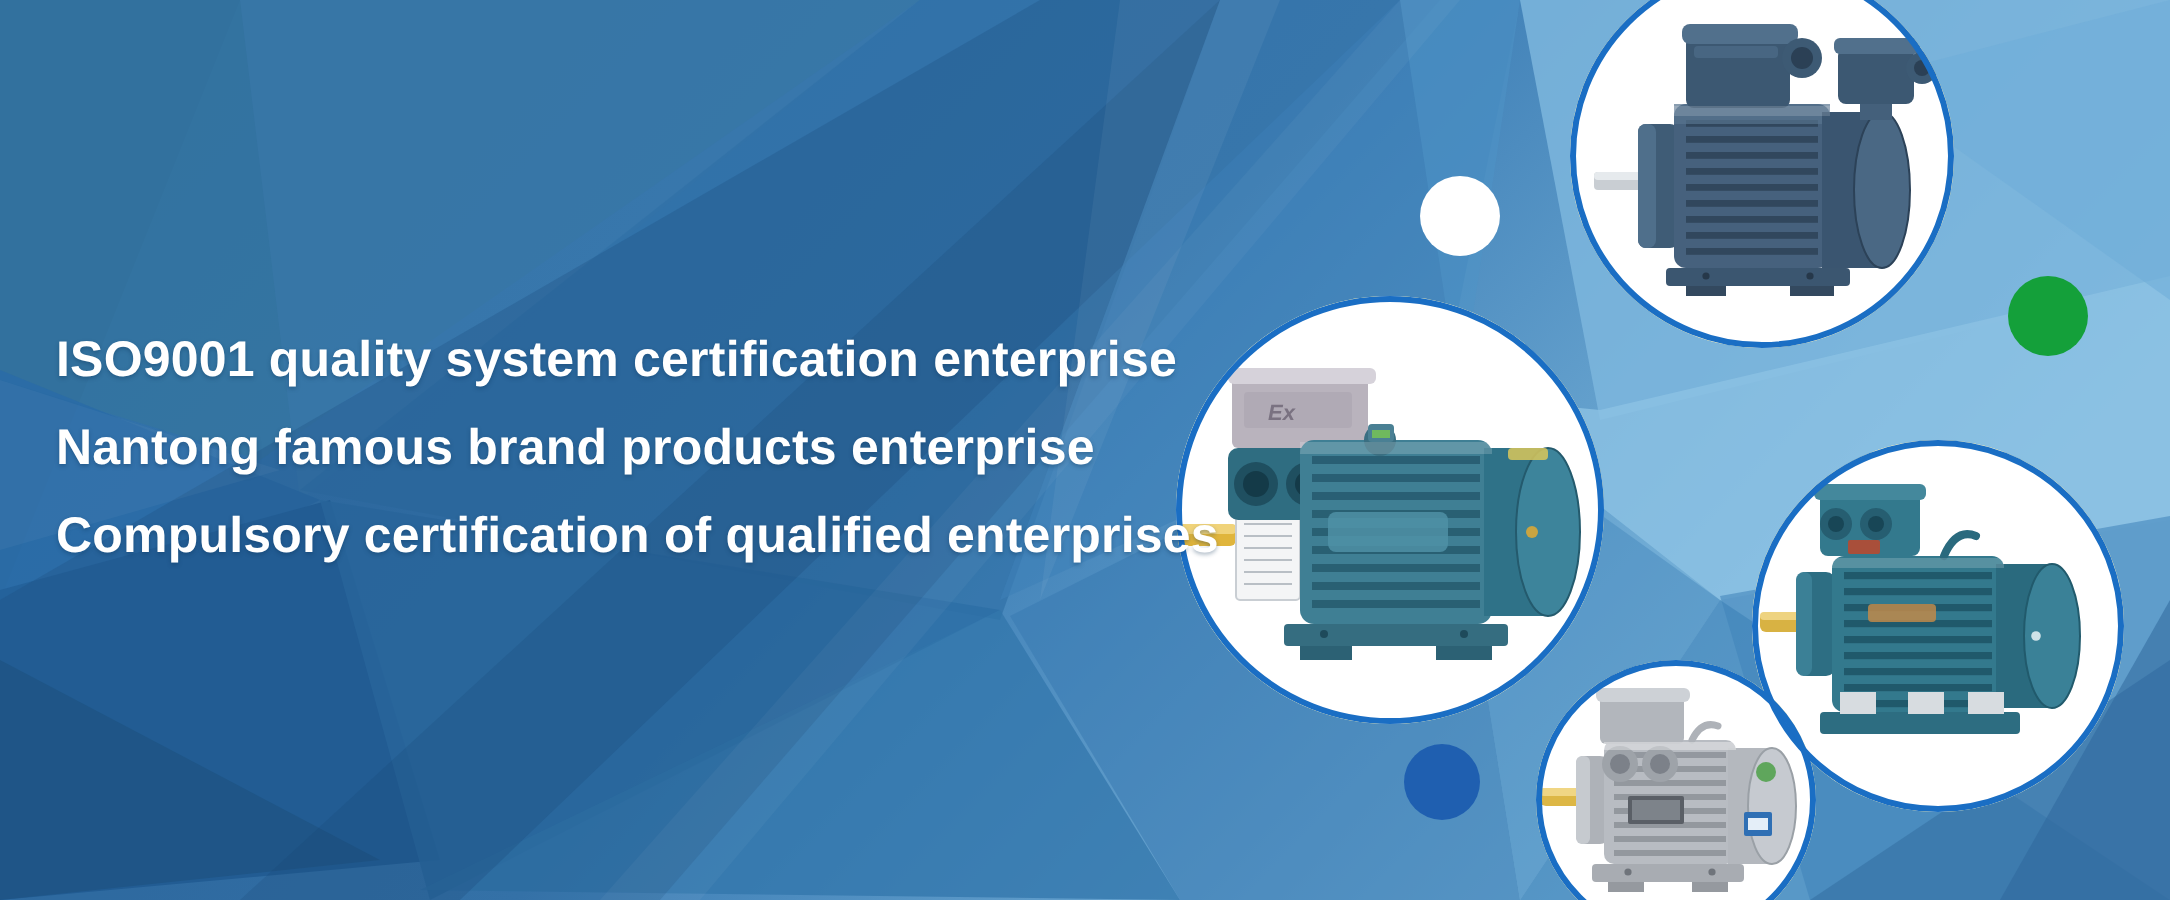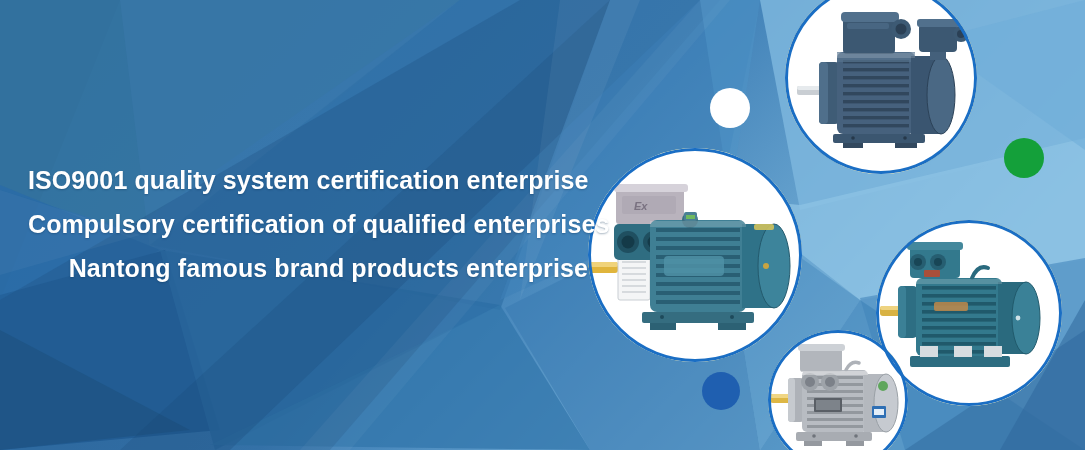--- a/index.html
+++ b/index.html
@@ -7,21 +7,20 @@
     padding: 0;
     background: #ffffff;
   }
   #banner {
     position: relative;
     width: 1085px;
     height: 450px;
     overflow: hidden;
     font-family: "Liberation Sans", sans-serif;
     background: #2f6ea8;
-    text-align: right;
   }
   #bg-poly {
     position: absolute;
     left: 0; top: 0;
     width: 1085px;
     height: 450px;
   }
   .headline-block {
     position: absolute;
     left: 28px;
@@ -100,22 +99,22 @@
     <polygon points="905,450 1085,330 1085,450" fill="#356fa4" opacity="0.6"></polygon>
     <polygon points="1000,450 1085,300 1085,450" fill="#2f679c" opacity="0.55"></polygon>
 
     <polygon points="560,0 640,0 520,300" fill="#ffffff" opacity="0.05"></polygon>
     <polygon points="300,450 700,0 730,0 350,450" fill="#ffffff" opacity="0.04"></polygon>
     <polygon points="0,190 140,235 0,275" fill="#ffffff" opacity="0.04"></polygon>
   </svg>
 
   <div class="headline-block">
     <div class="headline-line">ISO9001 quality system certification enterprise</div>
+    <div class="headline-line">Nantong famous brand products enterprise</div>
     <div class="headline-line">Compulsory certification of qualified enterprises</div>
-    <div class="headline-line">Nantong famous brand products enterprise</div>
   </div>
 
   <div class="dot" style="left:710px; top:88px; width:40px; height:40px; background:#ffffff;"></div>
   <div class="dot" style="left:1004px; top:138px; width:40px; height:40px; background:#14a03a;"></div>
   <div class="dot" style="left:702px; top:372px; width:38px; height:38px; background:#1f5fb0;"></div>
 
   <div class="photo-circle" style="left:785px; top:-18px; width:192px; height:192px;">
     <svg width="192" height="192" viewBox="0 0 192 192">
       <rect width="192" height="192" fill="#ffffff"></rect>
       <g transform="translate(6,30)">

